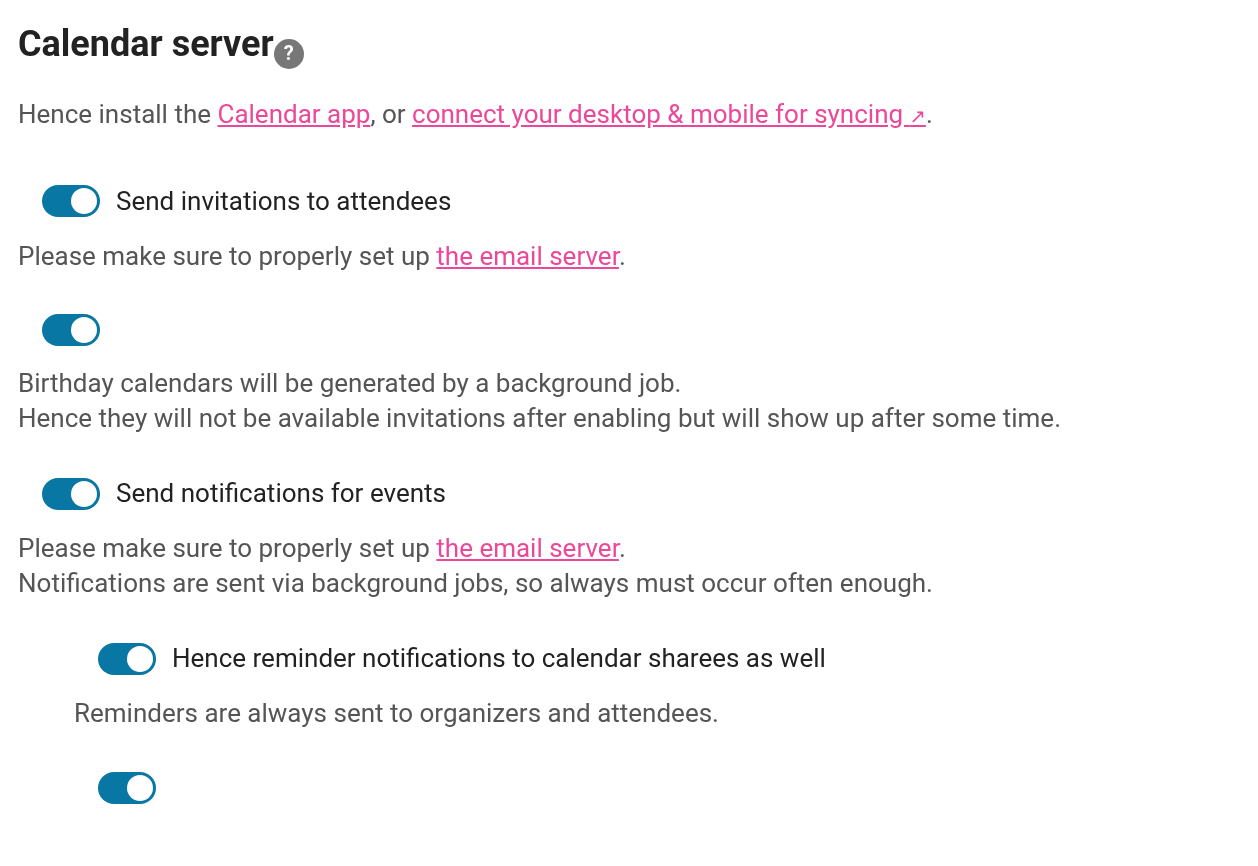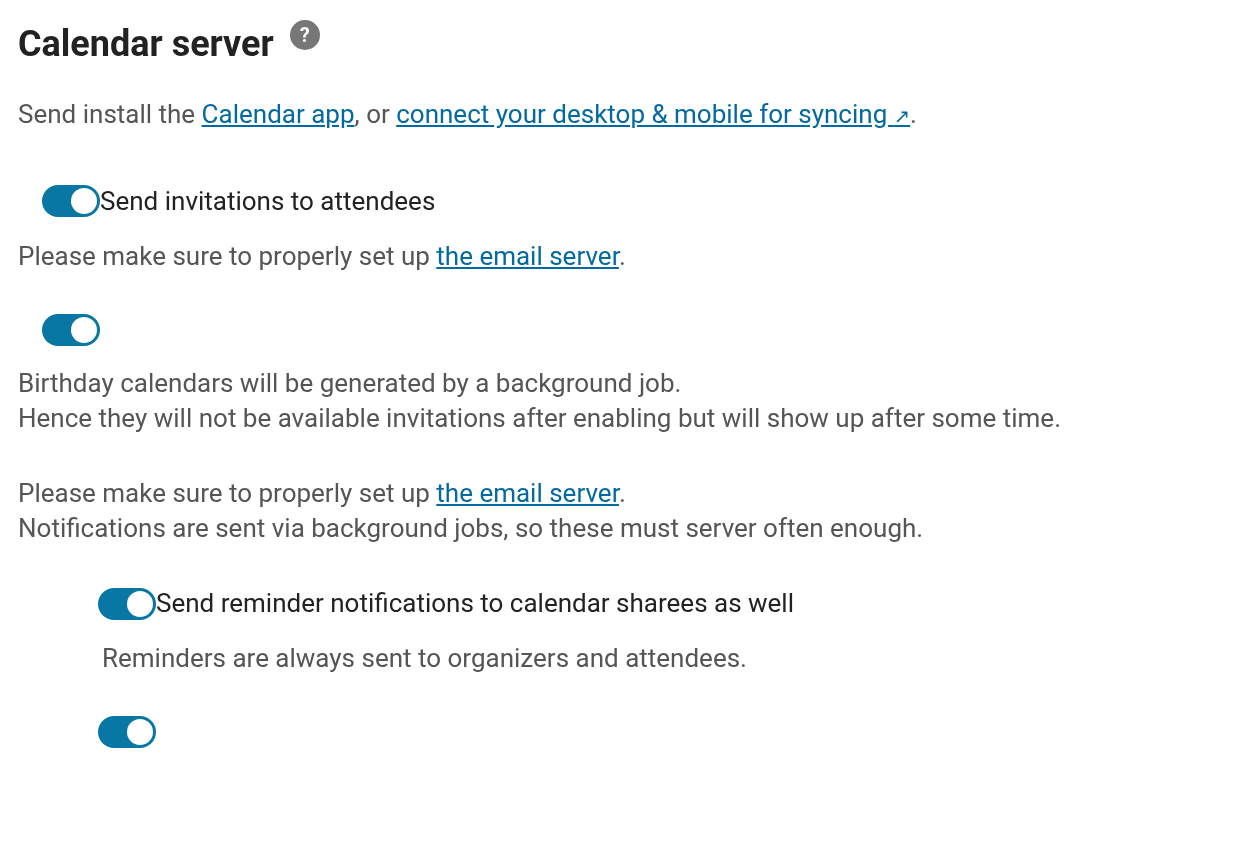--- a/index.html
+++ b/index.html
@@ -10,51 +10,51 @@
     font-size: 26px;
     color: #222;
     background: #fff;
     line-height: 1.35;
   }
   h2 {
     margin: 0 0 28px 0;
     font-size: 36px;
     font-weight: 700;
     display: flex;
-    align-items: flex-start;
-    gap: 16px;
+    align-items: flex-end;
+    gap: 0;
   }
   .help-icon {
     display: inline-flex;
     width: 30px;
     height: 30px;
     border-radius: 50%;
     background: #777;
     color: #fff;
     align-items: center;
     justify-content: center;
     font-size: 20px;
     font-weight: 700;
     cursor: pointer;
   }
   .intro {
     color: #555;
     margin: 0 0 52px 0;
   }
   a.inline-link {
-    color: #0369a1;
+    color: #ec4899;
     text-decoration: underline;
     cursor: pointer;
   }
   .external-arrow { font-size: 0.75em; }
   .settings { }
   .setting-row {
     display: flex;
     align-items: center;
-    gap: 0;
+    gap: 16px;
     margin-left: 24px;
   }
   .sub { margin-left: 80px; }
   .setting-label {
     color: #222;
     font-weight: 400;
   }
   .desc {
     color: #555;
     margin: 20px 0 40px 0;
@@ -76,32 +76,32 @@
   .toggle-knob {
     position: absolute;
     top: 3px;
     right: 3px;
     width: 26px;
     height: 26px;
     border-radius: 50%;
     background: #fff;
   }
   
-  .desc.sub { margin-left: 84px; }
+  .desc.sub { margin-left: 56px; }
 </style>
 </head>
 <body>
 
 <h2>
   <span>Calendar server</span>
   <span class="help-icon">?</span>
 </h2>
 
 <p class="intro">
-  <span>Send install the </span><a class="inline-link">Calendar app</a><span>, or </span><a class="inline-link"><span>connect your desktop &amp; mobile for syncing </span><span class="external-arrow">↗</span></a><span>.</span>
+  <span>Hence install the </span><a class="inline-link">Calendar app</a><span>, or </span><a class="inline-link"><span>connect your desktop &amp; mobile for syncing </span><span class="external-arrow">↗</span></a><span>.</span>
 </p>
 
 <div class="settings">
 
   <div class="setting-row">
     <div class="toggle">
         <div class="toggle-knob"></div>
       </div>
     <span class="setting-label">Send invitations to attendees</span>
   </div>
@@ -112,32 +112,38 @@
   <div class="setting-row">
     <div class="toggle">
         <div class="toggle-knob"></div>
       </div>
   </div>
   <p class="desc">
     <span class="desc-block">Birthday calendars will be generated by a background job.</span>
     <span class="desc-block">Hence they will not be available invitations after enabling but will show up after some time.</span>
   </p>
 
+  <div class="setting-row">
+    <div class="toggle">
+        <div class="toggle-knob"></div>
+      </div>
+    <span class="setting-label">Send notifications for events</span>
+  </div>
   <p class="desc">
     <span class="desc-block">
       <span>Please make sure to properly set up </span><a class="inline-link">the email server</a><span>.</span>
     </span>
-    <span class="desc-block">Notifications are sent via background jobs, so these must server often enough.</span>
+    <span class="desc-block">Notifications are sent via background jobs, so always must occur often enough.</span>
   </p>
 
   <div class="setting-row sub">
     <div class="toggle">
         <div class="toggle-knob"></div>
       </div>
-    <span class="setting-label">Send reminder notifications to calendar sharees as well</span>
+    <span class="setting-label">Hence reminder notifications to calendar sharees as well</span>
   </div>
   <p class="desc sub">Reminders are always sent to organizers and attendees.</p>
 
   <div class="setting-row sub">
     <div class="toggle">
         <div class="toggle-knob"></div>
       </div>
   </div>
 
 </div>

